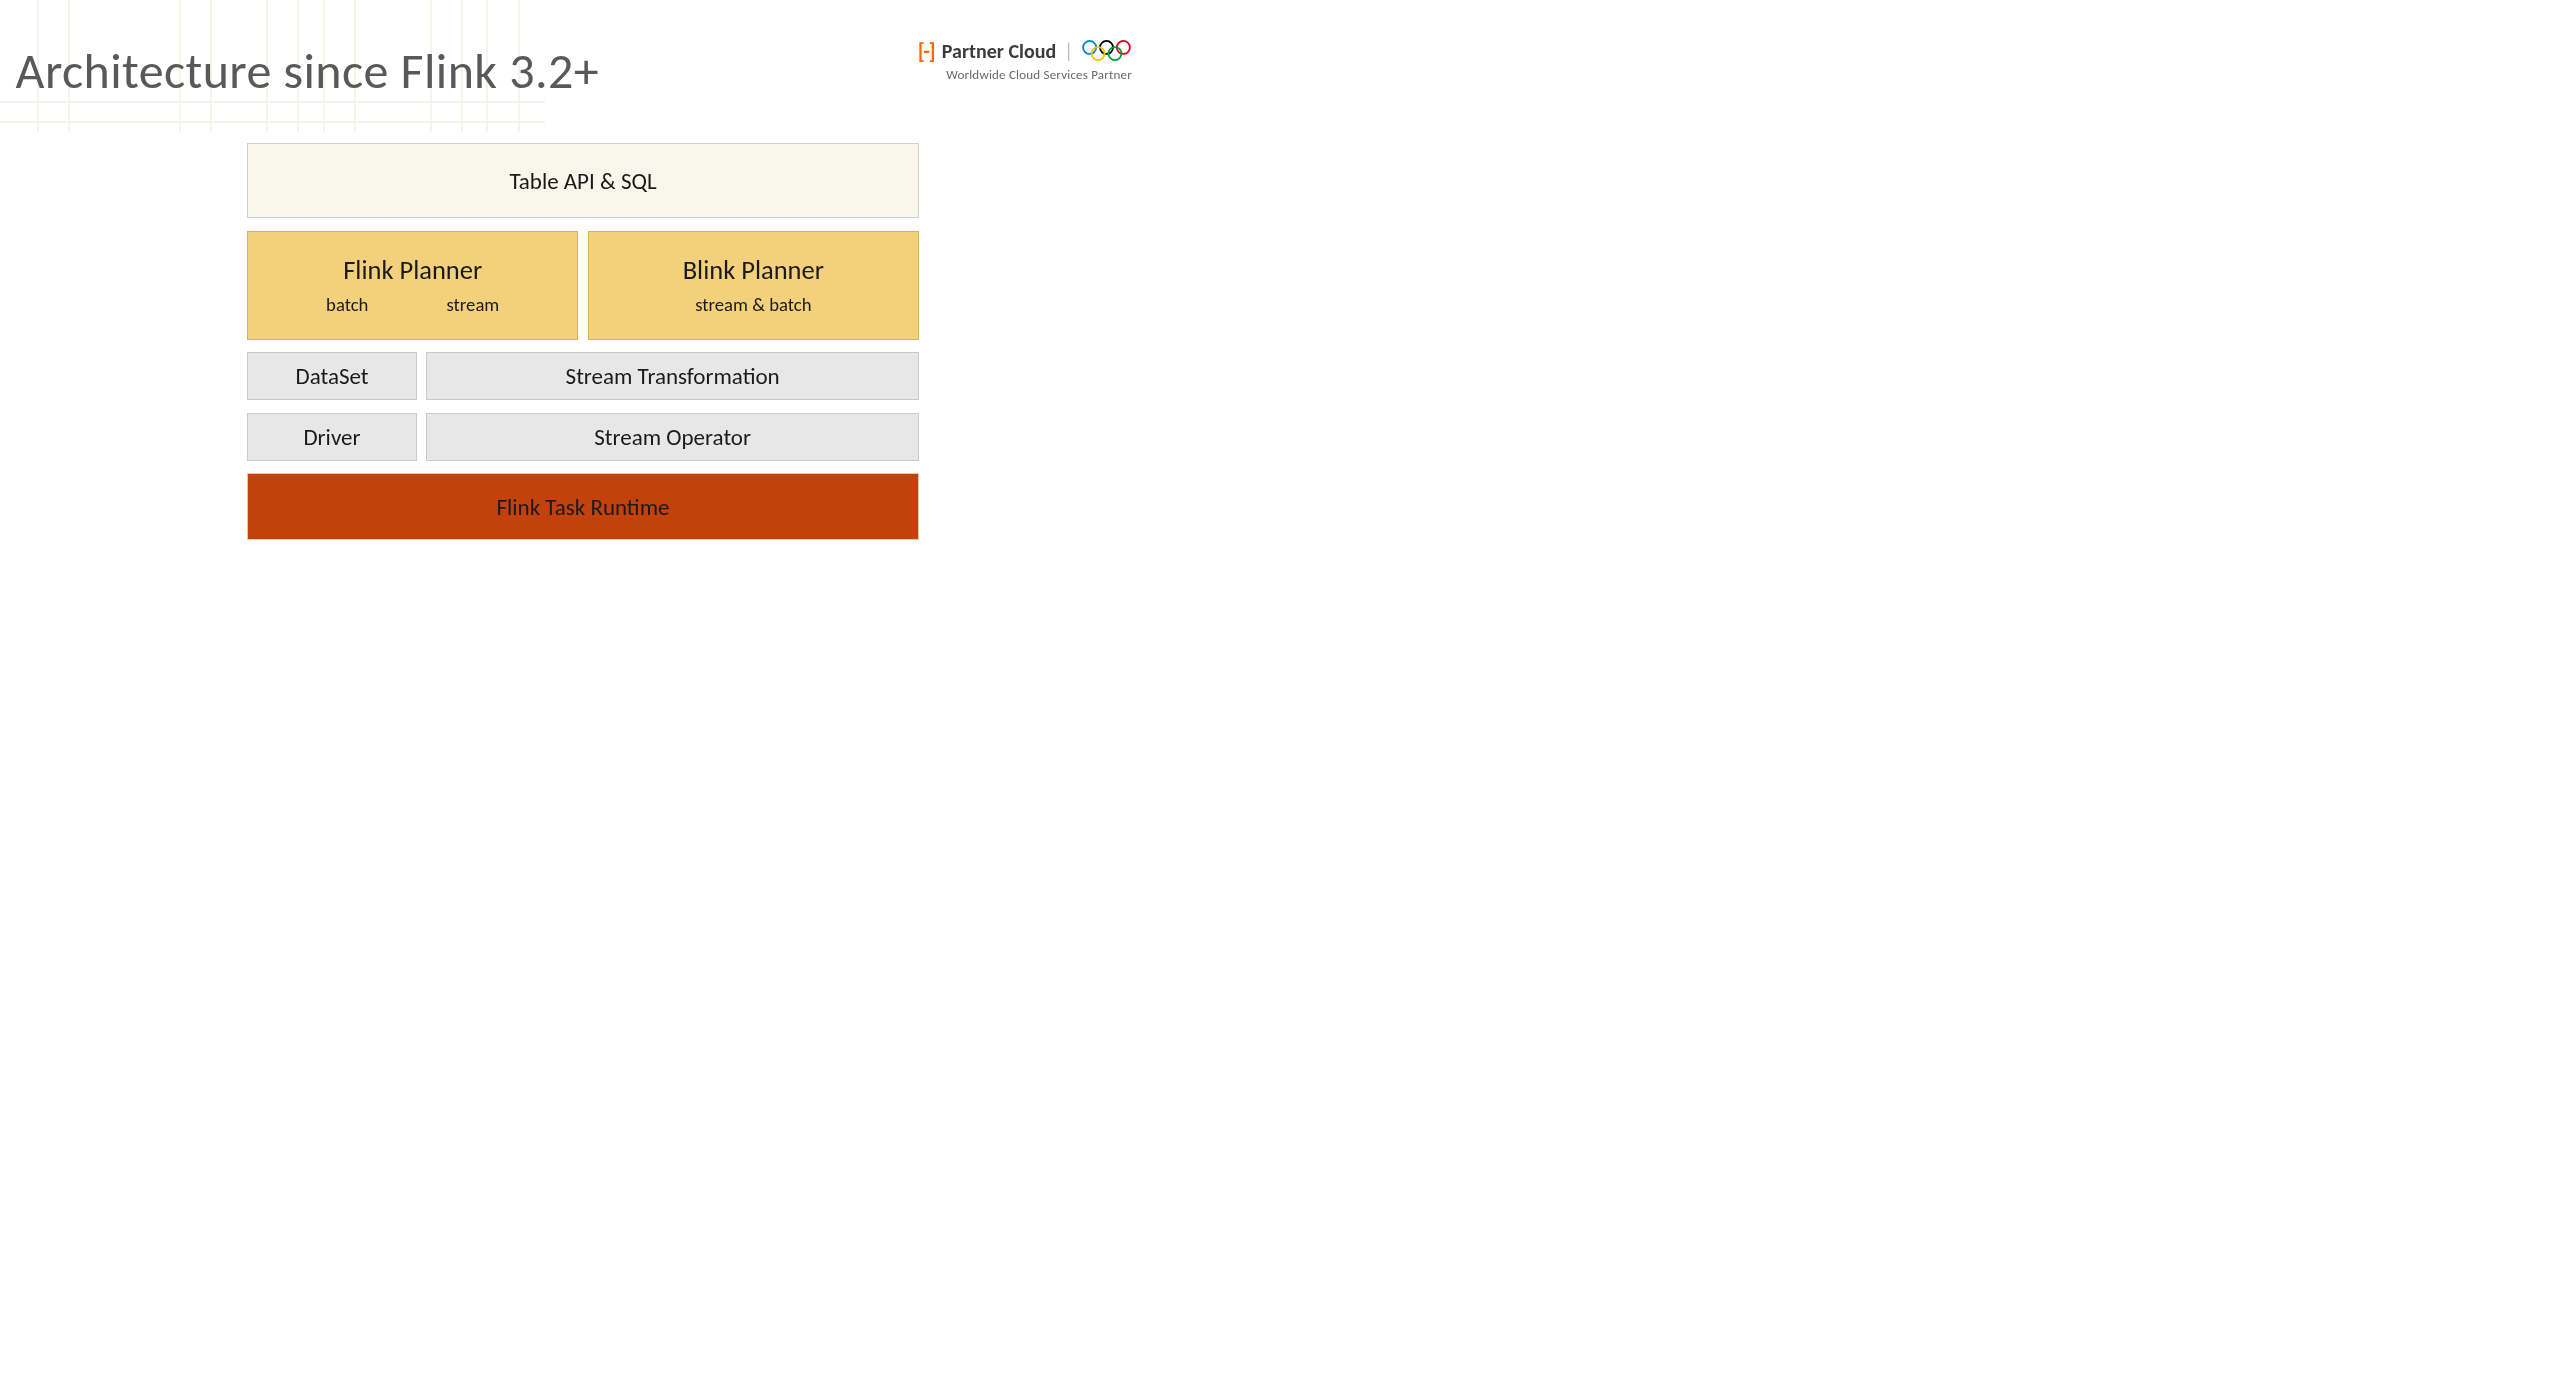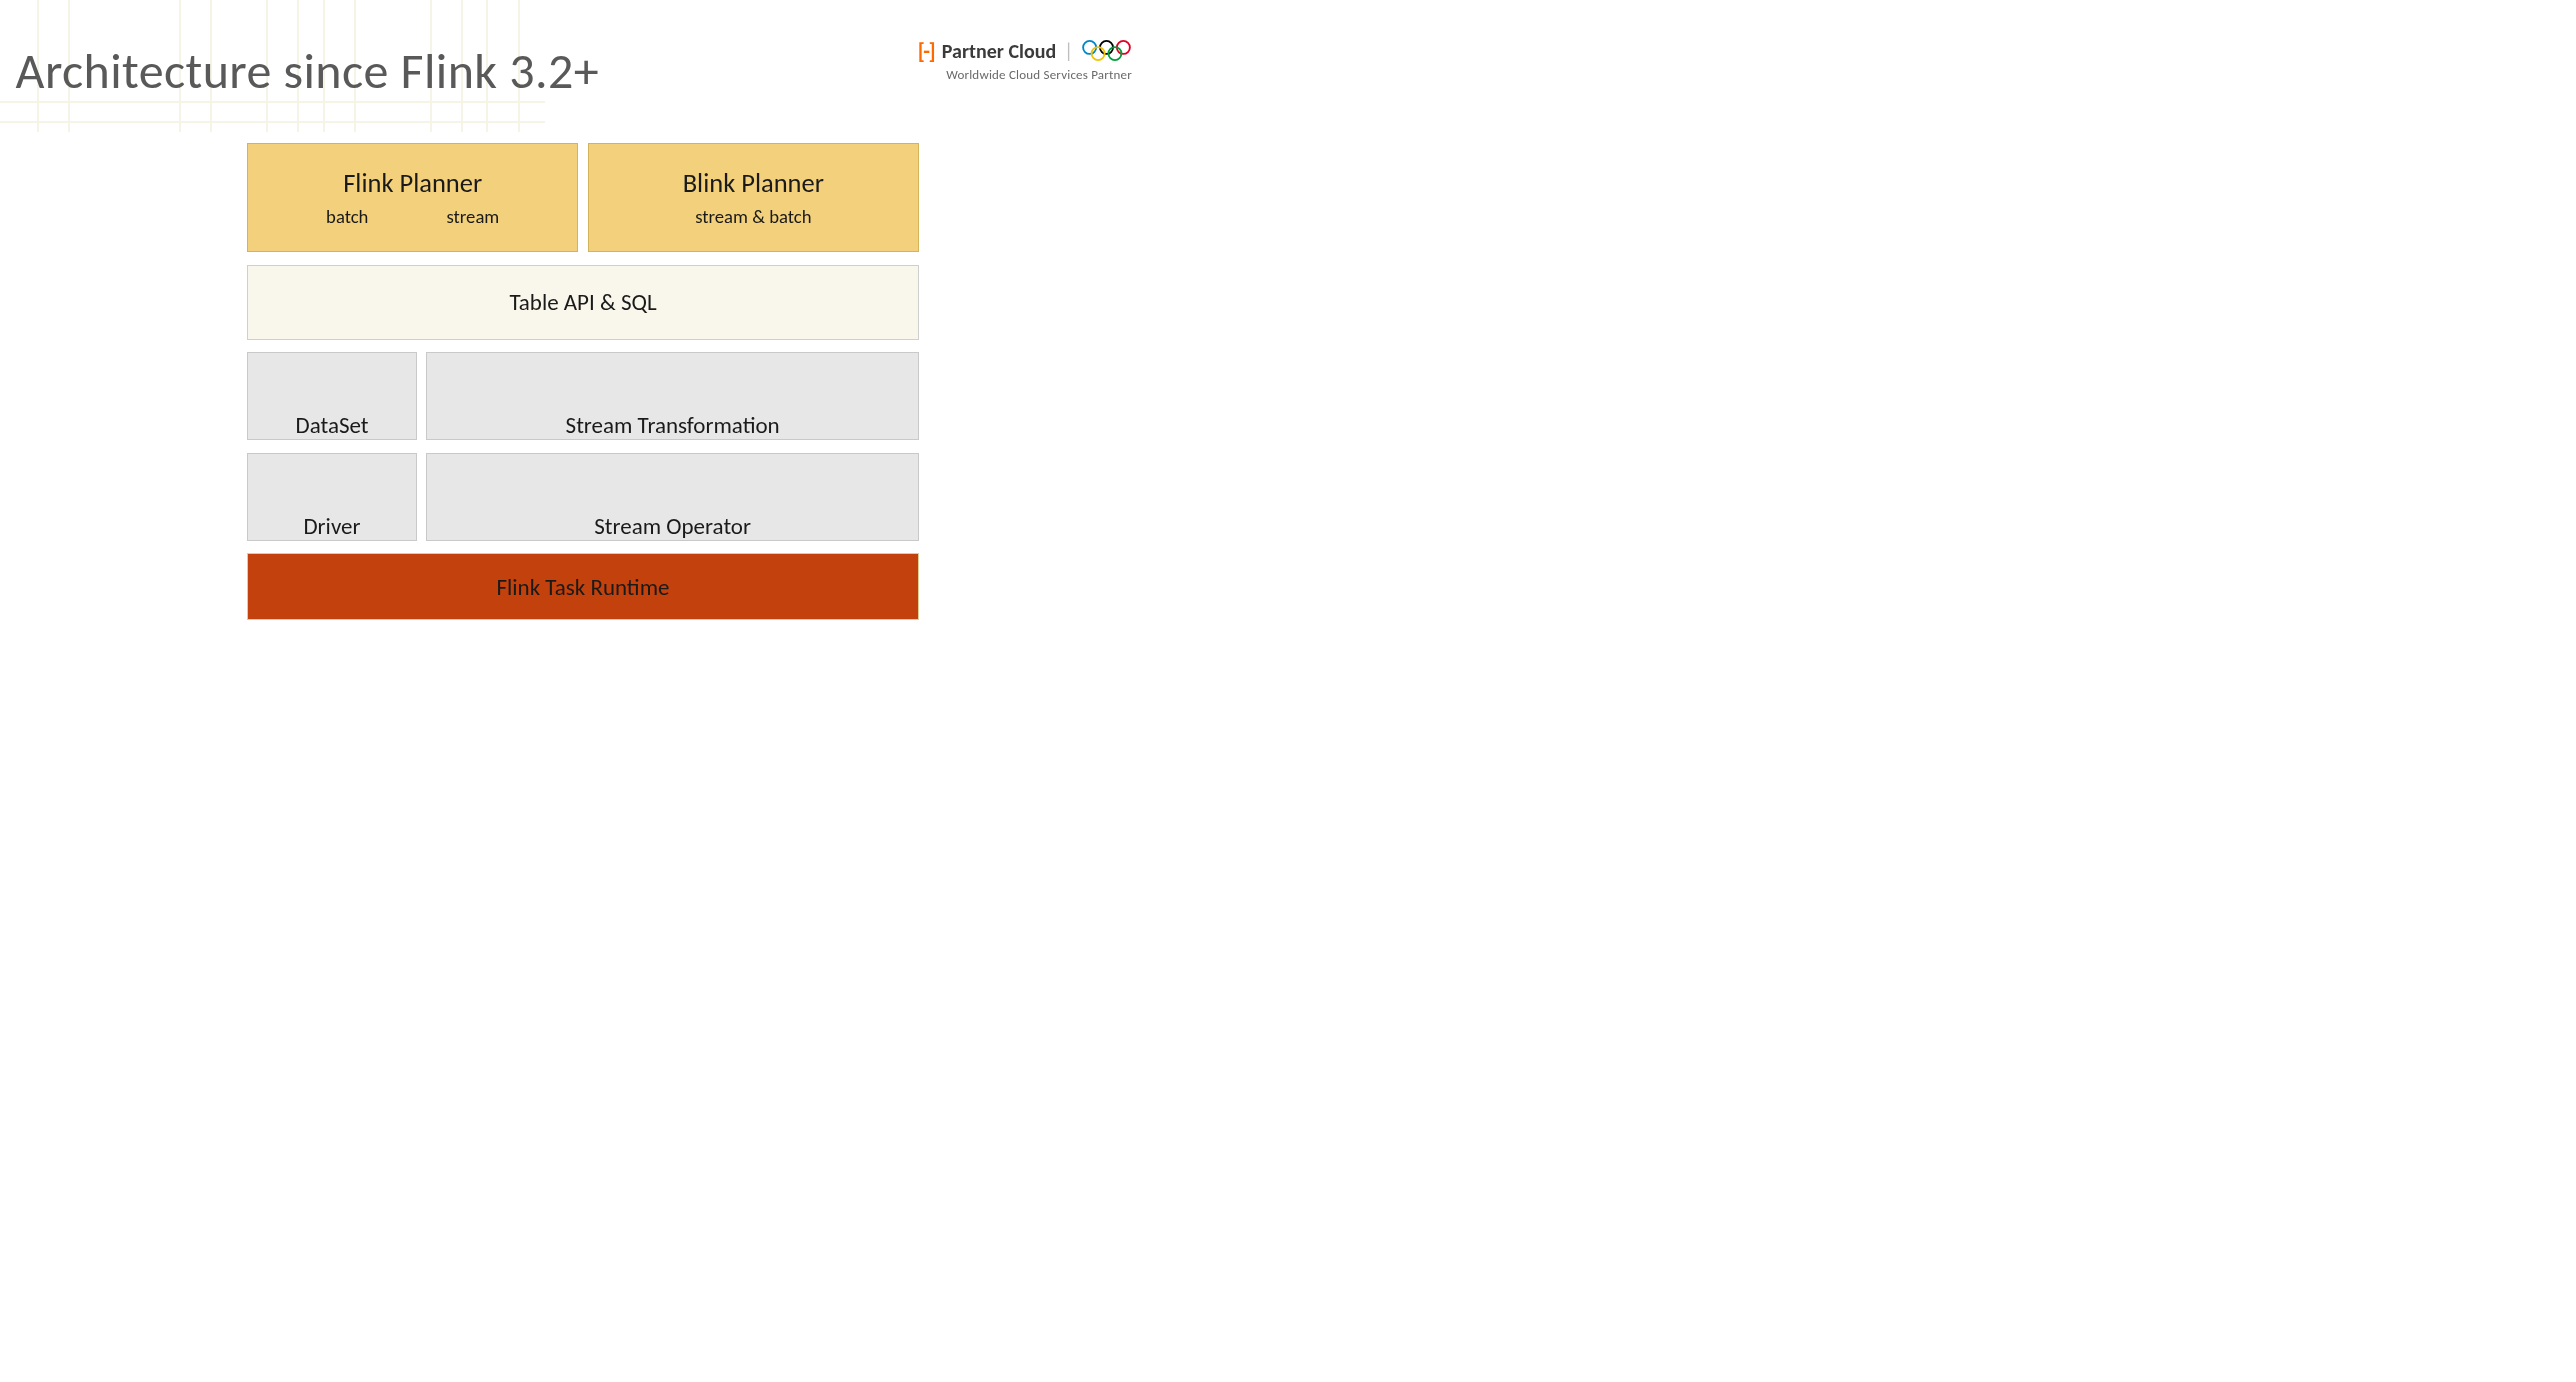--- a/index.html
+++ b/index.html
@@ -121,21 +121,21 @@
     .grey   { background: #e7e7e7; border-color: #c9c9c9; }
     .pale   { background: #c2410c; border-color: #dccf98; }
 
     .full  { width: 100%; }
     .half  { flex: 1 1 0; }
     .narrow { flex: 0 0 170px; }
     .wide   { flex: 1 1 0; }
 
     .h-tall   { height: 75px; }
     .h-planner{ height: 109px; }
-    .h-reg    { height: 88px; justify-content: flex-end; }
+    .h-reg    { height: 48px; }
     .h-last   { height: 67px; }
   </style>
 </head>
 <body>
 
 <div class="bg-pattern">
   <div class="vline" style="left:37px"></div>
   <div class="vline" style="left:68px"></div>
   <div class="vline" style="left:179px"></div>
   <div class="vline" style="left:210px"></div>
@@ -169,40 +169,40 @@
         </g>
       </svg>
     </span>
   </div>
   <div class="tagline">Worldwide Cloud Services Partner</div>
 </div>
 
 <div class="diagram">
 
   <div class="row">
+    <div class="box cream full h-tall">
+      <span>Table API &amp; SQL</span>
+    </div>
+  </div>
+
+  <div class="row">
     <div class="box amber half h-planner">
       <span class="big">Flink Planner</span>
       <span class="sub">
         <span>batch</span>
         <span>stream</span>
       </span>
     </div>
     <div class="box amber half h-planner">
       <span class="big">Blink Planner</span>
       <span class="subsingle">stream &amp; batch</span>
     </div>
   </div>
 
   <div class="row">
-    <div class="box cream full h-tall">
-      <span>Table API &amp; SQL</span>
-    </div>
-  </div>
-
-  <div class="row">
     <div class="box grey narrow h-reg">
       <span>DataSet</span>
     </div>
     <div class="box grey wide h-reg">
       <span>Stream Transformation</span>
     </div>
   </div>
 
   <div class="row">
     <div class="box grey narrow h-reg">

